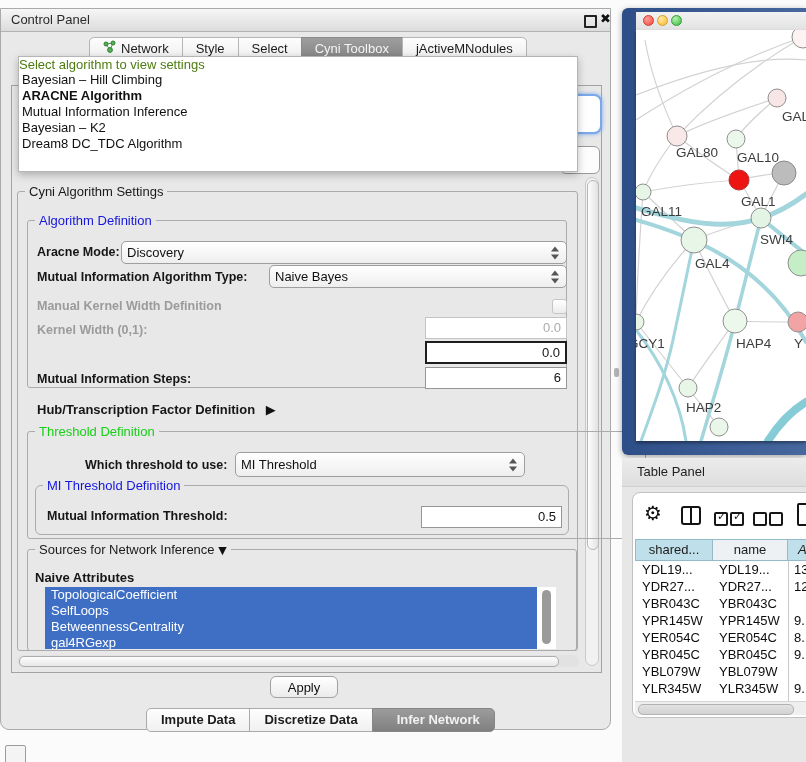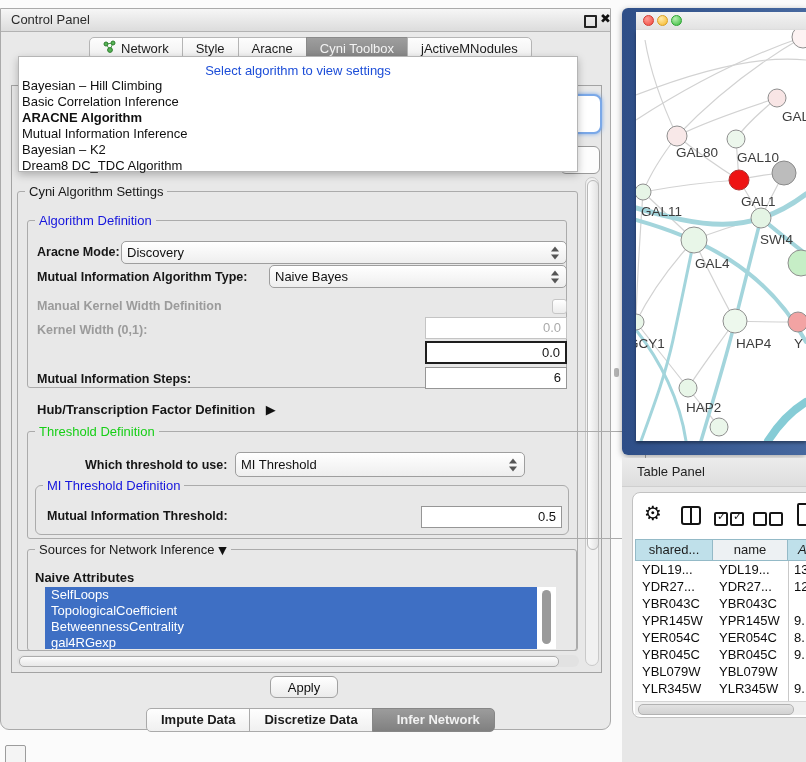--- a/index.html
+++ b/index.html
@@ -61,21 +61,21 @@
     background:linear-gradient(#ffffff,#ebebeb);font-size:13px;color:#111;text-align:center;line-height:21px;box-sizing:border-box;}
   .btabbar{left:145px;top:699px;height:23px;display:flex;}
   .btab{height:22px;line-height:22px;padding:0 14px;font-size:13px;font-weight:bold;color:#1c1c1c;
     background:linear-gradient(#fefefe,#f0f0f0);border:1px solid #aaa;margin-left:-1px;white-space:nowrap;}
   .btab:first-child{border-radius:5px 0 0 5px;margin-left:0;}
   .btab:last-child{border-radius:0 5px 5px 0;}
   .btab.selected{background:linear-gradient(#9c9c9c,#808080);color:#f2f2f2;border-color:#878787;padding-left:24px;}
   
   .popup{left:18px;top:56px;width:560px;height:116px;background:#fff;border:1px solid #b5b5b5;
     box-shadow:0 3px 8px rgba(0,0,0,.25);z-index:30;box-sizing:border-box;}
-  .popup .ph{height:15px;line-height:15px;text-align:center;color:#1d4ed8;font-size:13px;margin-top:6px;}
+  .popup .ph{height:15px;line-height:15px;text-align:left;color:#4d7c0f;font-size:13px;}
   .popup .item{height:16px;line-height:16px;padding-left:3px;font-size:13px;color:#101010;white-space:nowrap;}
   .popup .item.bold{font-weight:bold;}
   .frag{z-index:5;}
   
   .net-window{left:622px;top:8px;width:184px;height:447px;border-radius:6px 0 0 6px;
     background:linear-gradient(90deg,#2e4e87,#46689f);box-shadow:0 2px 6px rgba(0,0,0,.35);}
   .net-titlebar{left:14px;top:4px;width:170px;height:18px;background:linear-gradient(#f2f2f2,#e2e2e2);}
   .light{width:11px;height:11px;border-radius:50%;top:3px;}
   .light.red{left:7px;background:radial-gradient(circle at 35% 30%,#ff9d96,#f0483c);border:1px solid #d23b31;box-sizing:border-box;}
   .light.yellow{left:21px;background:radial-gradient(circle at 35% 30%,#ffe9a8,#f7b828);border:1px solid #d99f22;box-sizing:border-box;}
@@ -131,21 +131,21 @@
             <circle cx="10" cy="3" r="2" fill="#55b555" stroke="#2f7d2f"></circle>
             <circle cx="7" cy="10" r="2.4" fill="#55b555" stroke="#2f7d2f"></circle>
           </svg>
         </span>
         <span>Network</span>
       </div>
       <div class="tab">
         <span>Style</span>
       </div>
       <div class="tab">
-        <span>Aracne</span>
+        <span>Select</span>
       </div>
       <div class="tab selected">
         <span>Cyni Toolbox</span>
       </div>
       <div class="tab">
         <span>jActiveMNodules</span>
       </div>
     </div>
 
     <div class="abs viewport"></div>
@@ -205,22 +205,22 @@
 
     <div class="abs group" style="left:26px;top:540px;width:550px;height:102px;">
       <div class="group-label">
         <span>Sources for Network Inference</span>
         <span class="tri">▼</span>
       </div>
     </div>
     <div class="abs flabel" style="left:34px;top:558px;font-size:13px;">Naive Attributes</div>
 
     <div class="abs attr-list">
+      <div class="attr-item">TopologicalCoefficient</div>
       <div class="attr-item">SelfLoops</div>
-      <div class="attr-item">TopologicalCoefficient</div>
       <div class="attr-item">BetweennessCentrality</div>
       <div class="attr-item">gal4RGexp</div>
       <div class="list-scroll">
         <div class="thumb"></div>
       </div>
     </div>
 
     <div class="abs hscroll">
       <div class="thumb"></div>
     </div>
@@ -233,21 +233,20 @@
       <div class="btab selected">Infer Network</div>
     </div>
   </div>
 
   <div class="abs frag" style="left:560px;top:94px;width:38px;height:36px;border:2px solid #7aa8e8;border-radius:8px;background:#fff;box-shadow:0 0 4px #7aa8e8;"></div>
   <div class="abs frag" style="left:560px;top:146px;width:38px;height:26px;border:1px solid #9a9a9a;border-radius:6px;background:#fdfdfd;"></div>
 
   <div class="abs popup">
     <div class="ph">Select algorithm to view settings</div>
     <div class="item">Bayesian – Hill Climbing</div>
-    <div class="item">Basic Correlation Inference</div>
     <div class="item bold">ARACNE Algorithm</div>
     <div class="item">Mutual Information Inference</div>
     <div class="item">Bayesian – K2</div>
     <div class="item">Dream8 DC_TDC Algorithm</div>
   </div>
 
   <div class="abs splitter-knob"></div>
 
   <div class="abs net-window">
     <div class="abs net-titlebar">

